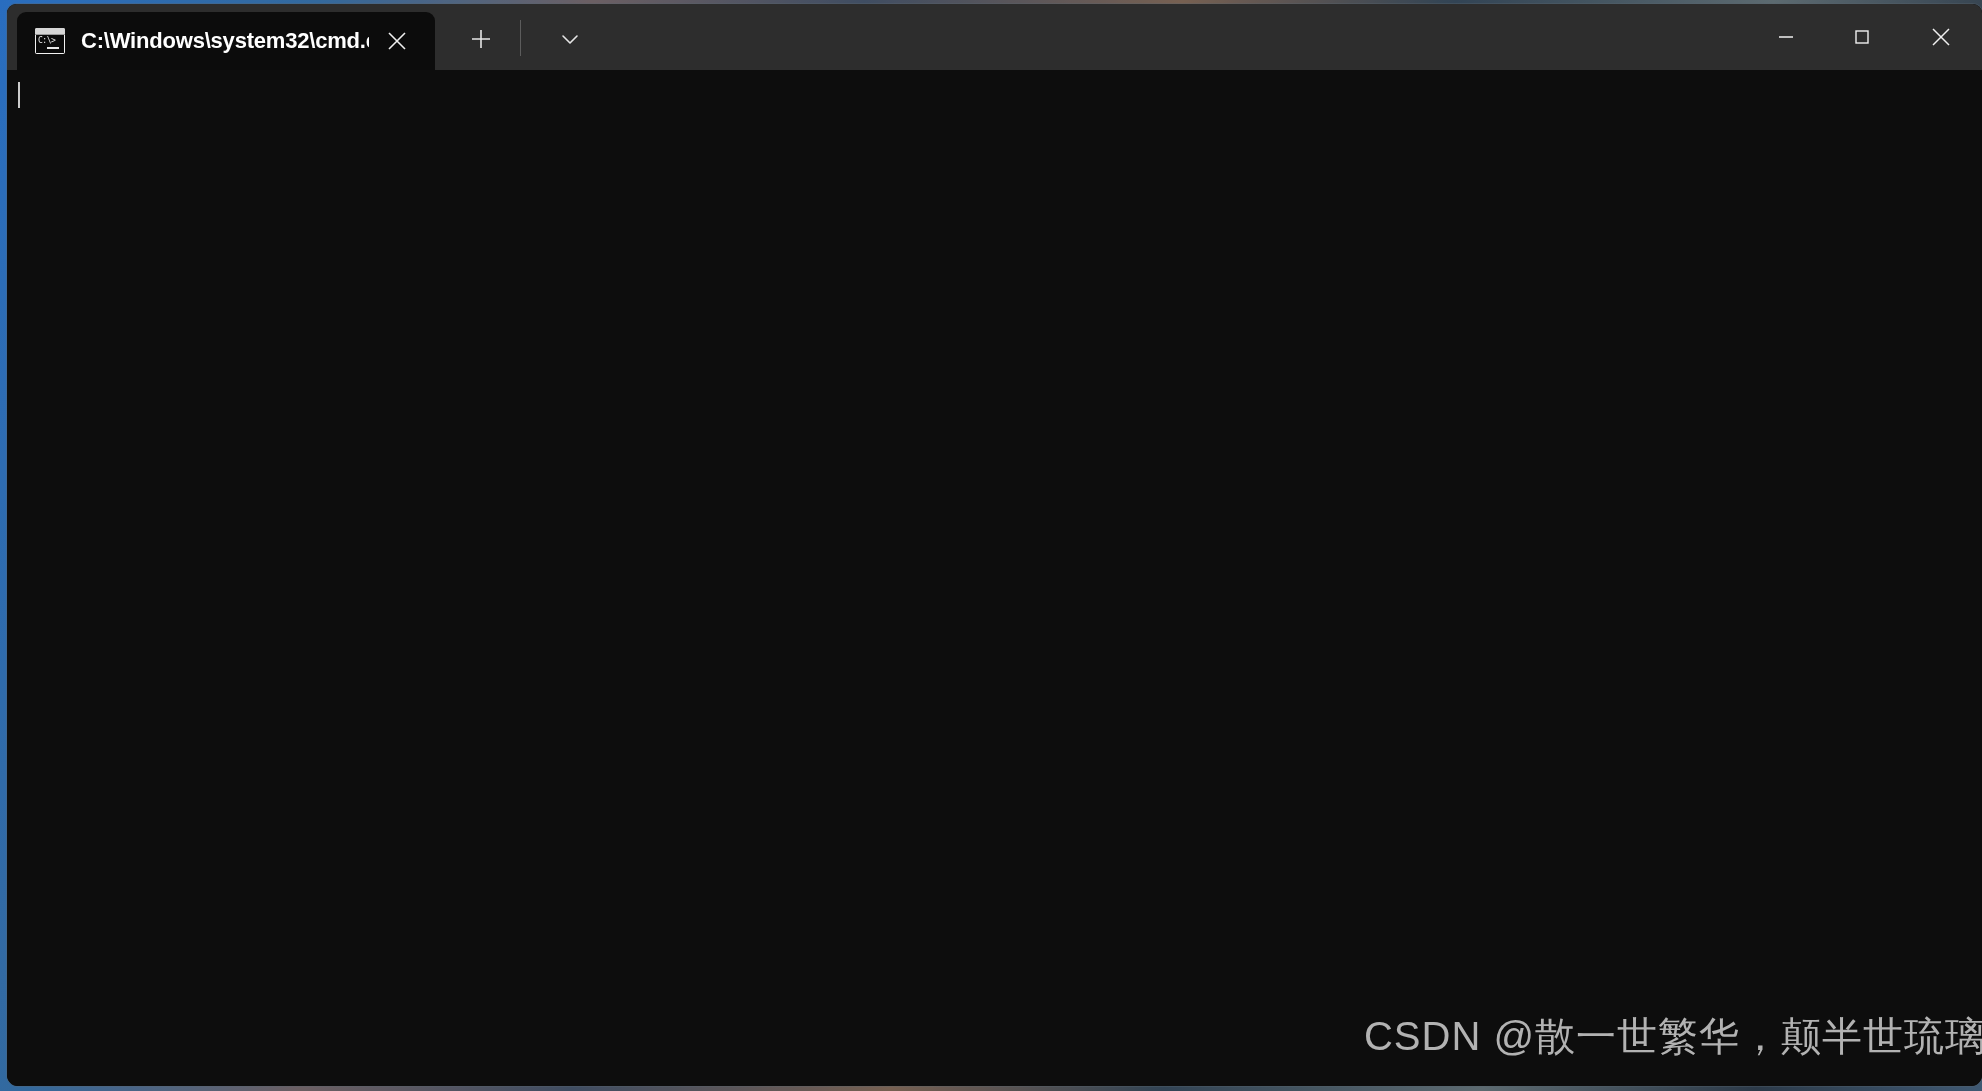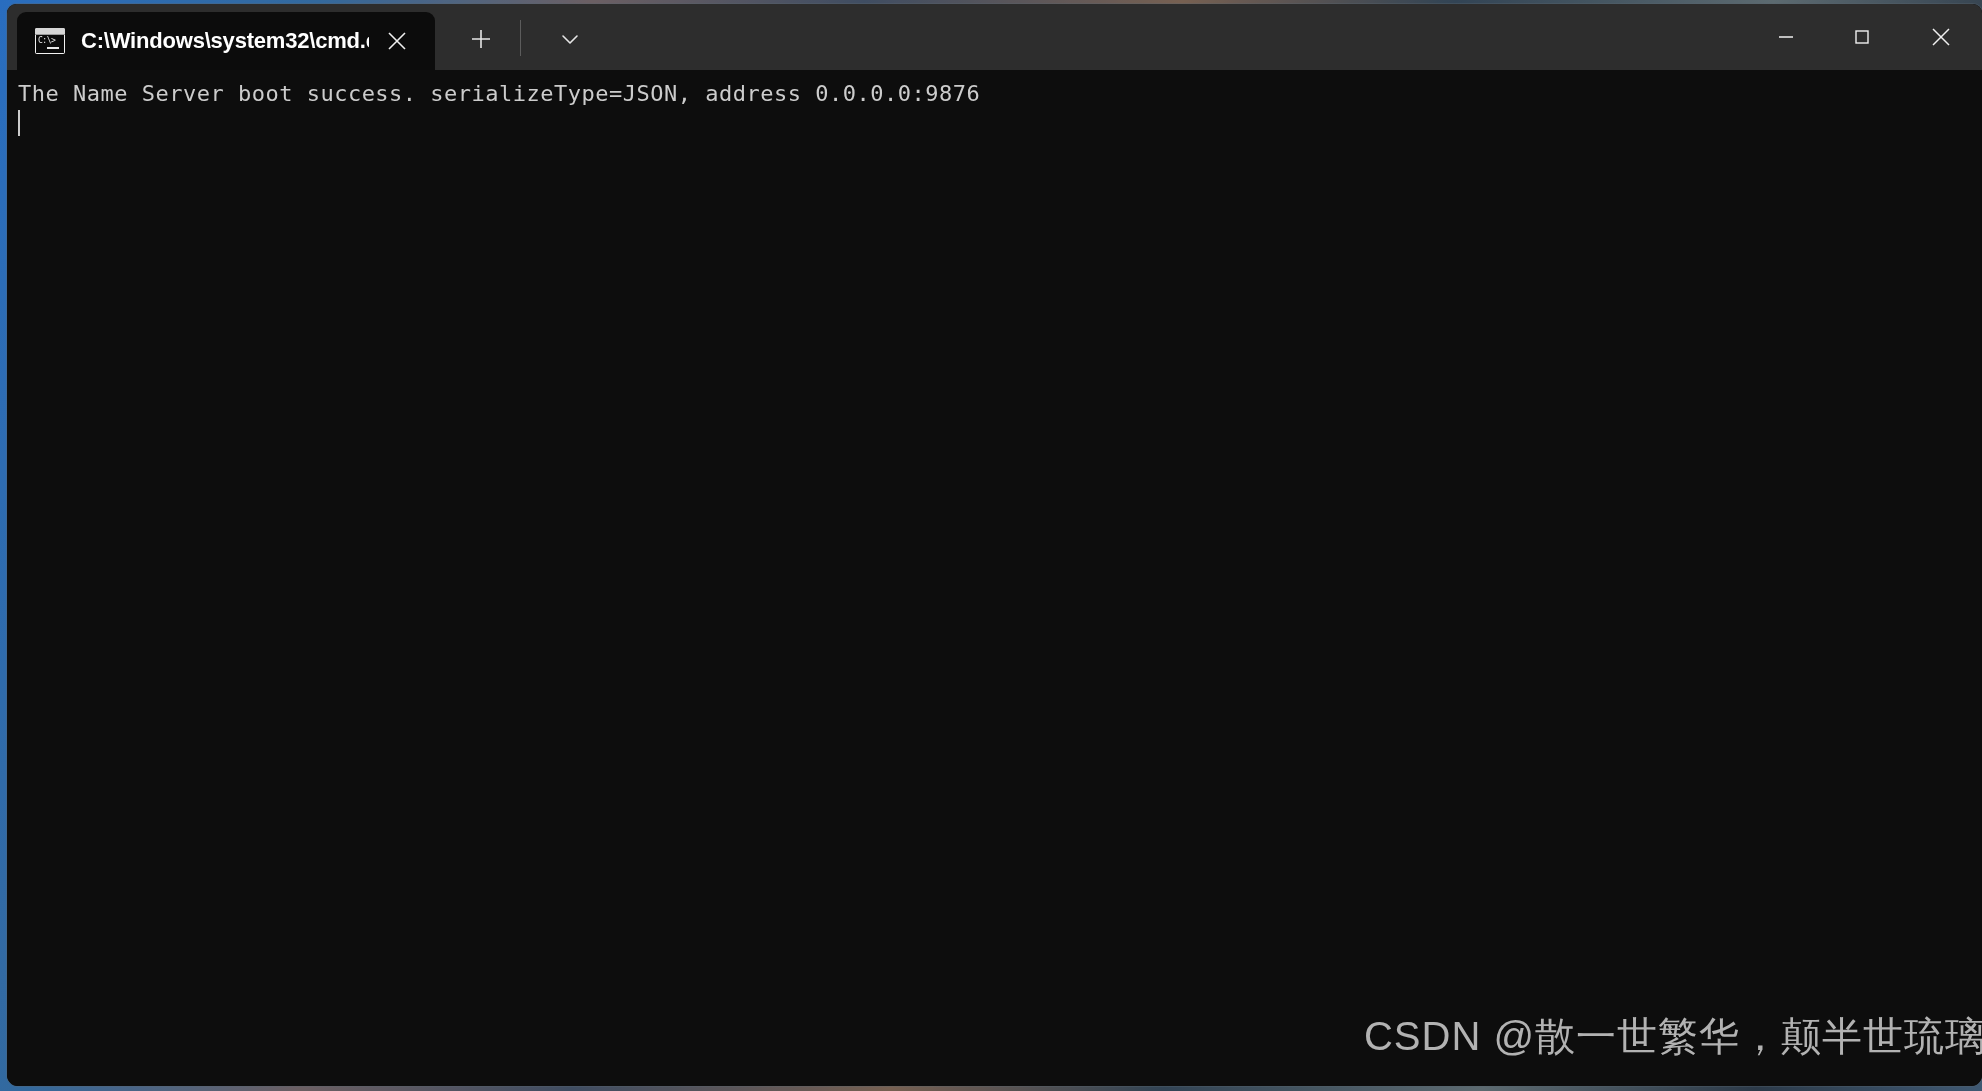--- a/index.html
+++ b/index.html
@@ -265,19 +265,18 @@
       <span class="wc">
         <svg width="24" height="24" viewBox="0 0 24 24" aria-hidden="true">
           <path d="M4 4 L20 20 M20 4 L4 20" stroke="#f0f0f0" stroke-width="1.5" fill="none"></path>
         </svg>
       </span>
     </div>
 
   </div>
 
   <div id="terminal">
-    <div id="term-line">The Name Server boot success. serializeType=JSON, address 0.0.0.0:9876</div>
     <div id="term-cursor"></div>
   </div>
 
   <div id="watermark">CSDN @散一世繁华，颠半世琉璃</div>
 
 </div>
 
 </body></html>

